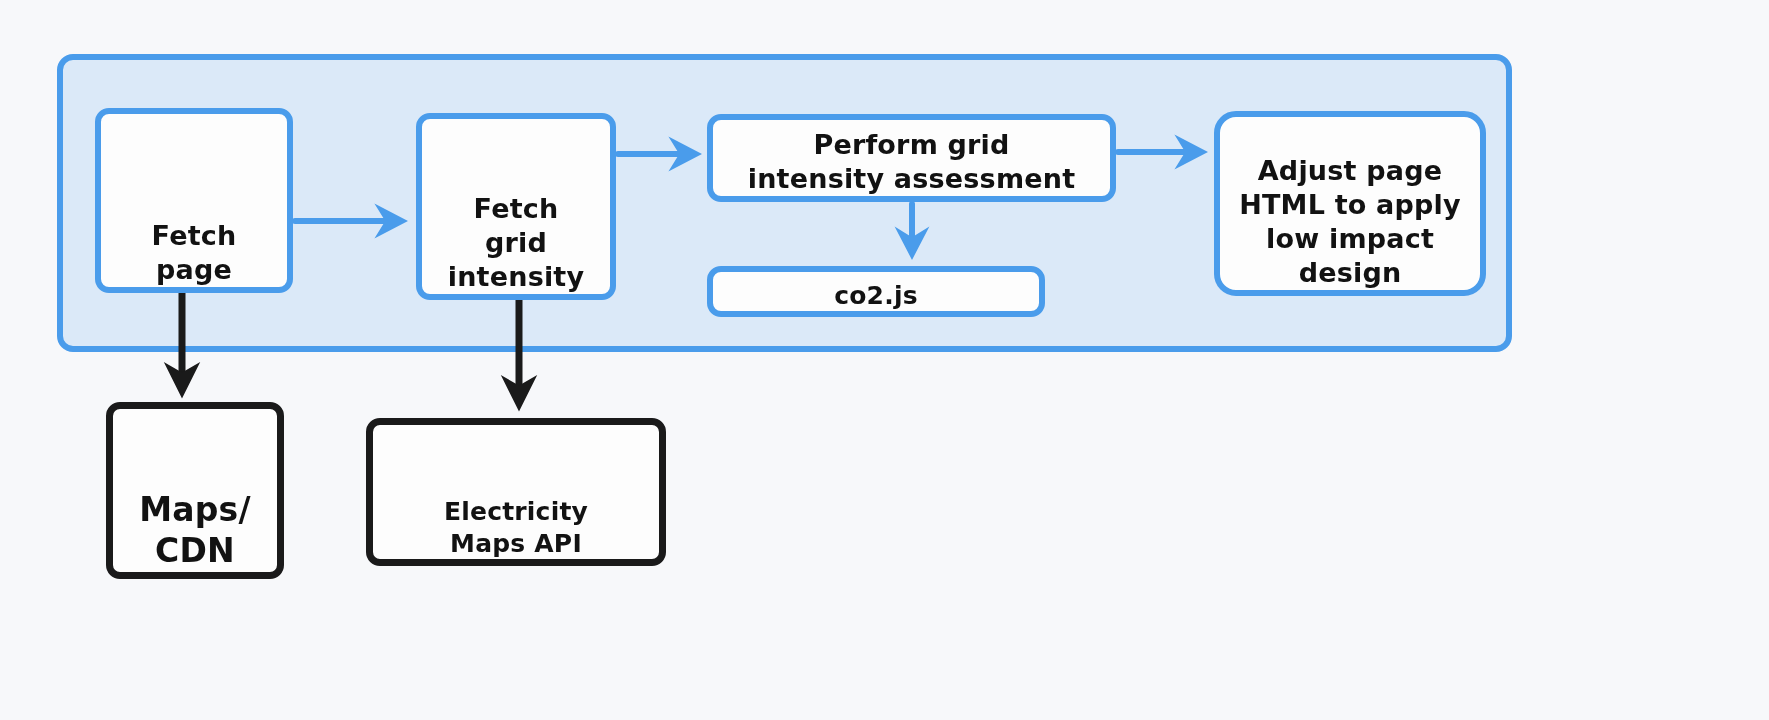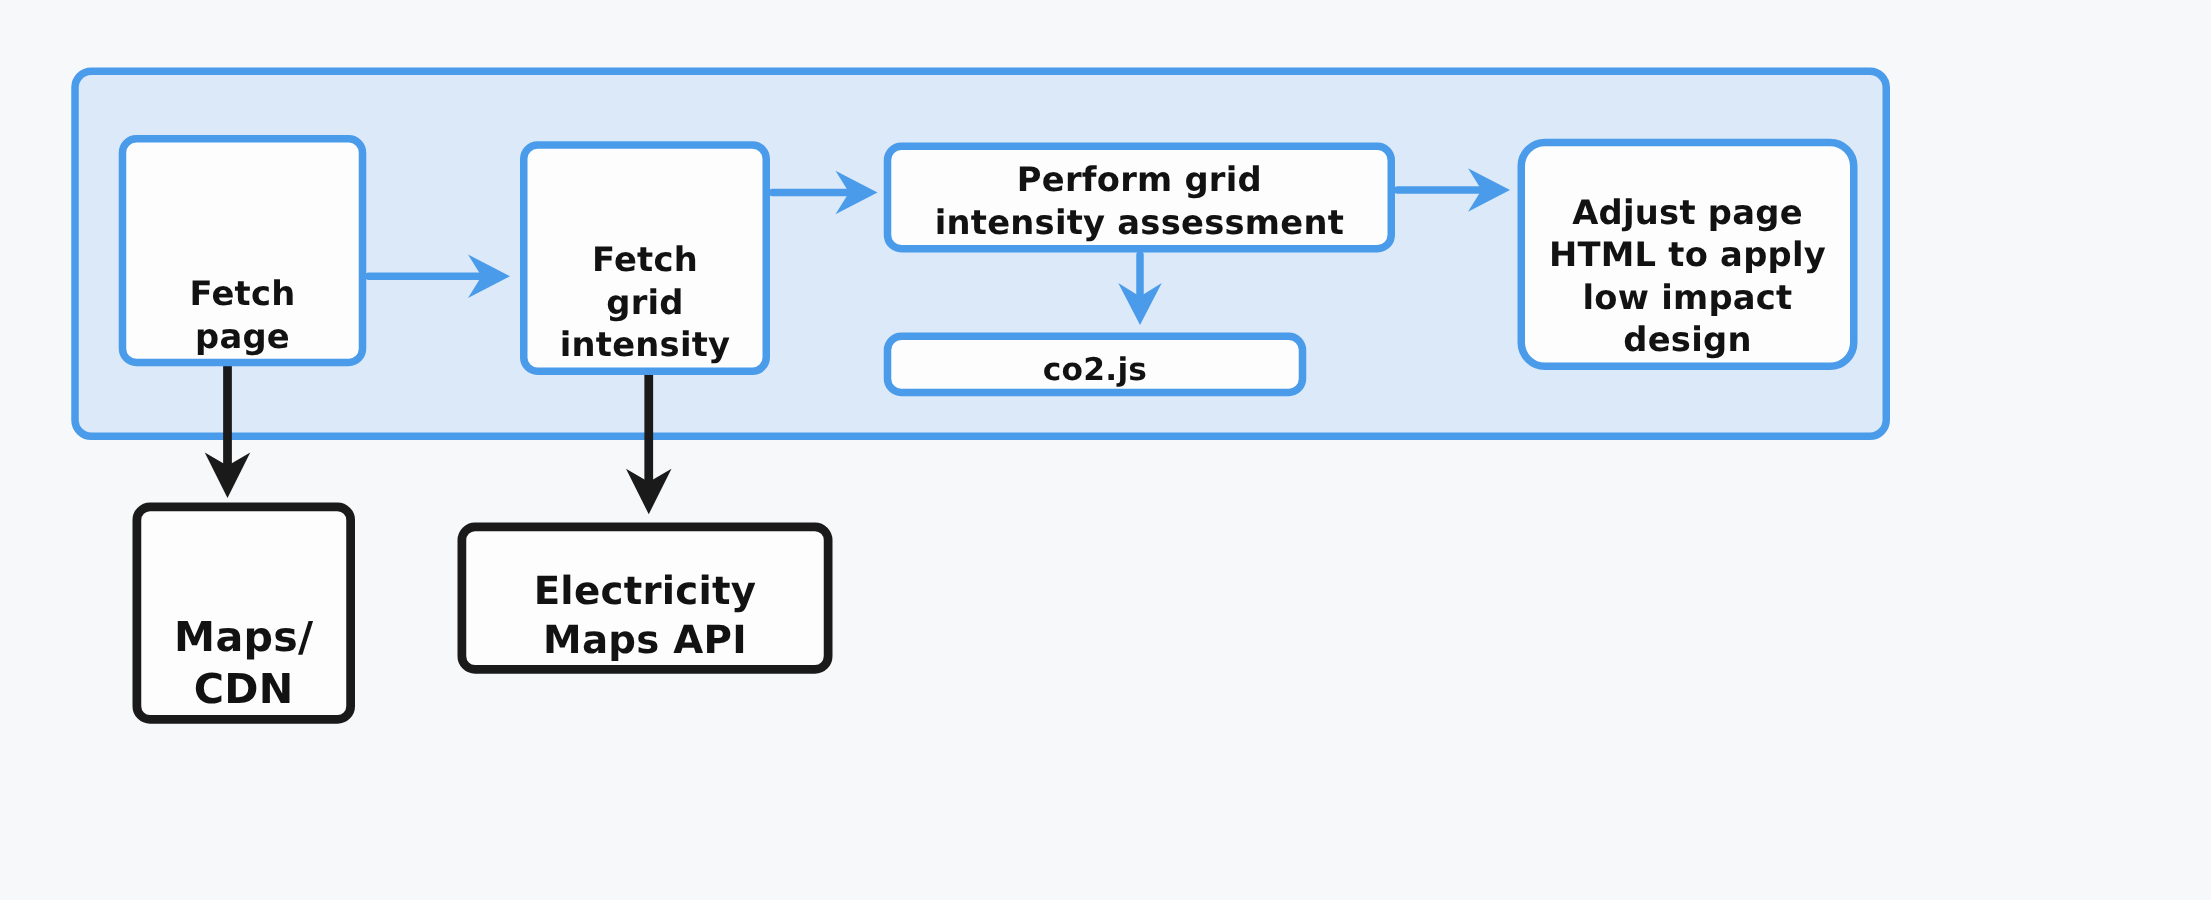--- a/index.html
+++ b/index.html
@@ -59,21 +59,21 @@
   }
 
   
   #node-fetch-page        { left: 95px;  top: 108px; width: 198px; height: 185px; font-size: 27px; }
   #node-fetch-grid        { left: 416px; top: 113px; width: 200px; height: 187px; font-size: 27px; }
   #node-assessment        { left: 707px; top: 114px; width: 409px; height: 88px;  font-size: 27px; }
   #node-co2js             { left: 707px; top: 266px; width: 338px; height: 51px;  font-size: 25px; }
   #node-adjust            { left: 1214px;top: 111px; width: 272px; height: 185px; font-size: 27px; border-radius: 22px; }
 
   #node-host-cdn          { left: 106px; top: 402px; width: 178px; height: 177px; font-size: 33px; }
-  #node-electricity-maps  { left: 366px; top: 418px; width: 300px; height: 121px; font-size: 31px; }
+  #node-electricity-maps  { left: 366px; top: 418px; width: 300px; height: 148px; font-size: 25px; }
 
   
   #arrows {
     position: absolute;
     left: 0; top: 0;
     width: 1769px;
     height: 720px;
     pointer-events: none;
   }
 </style>

